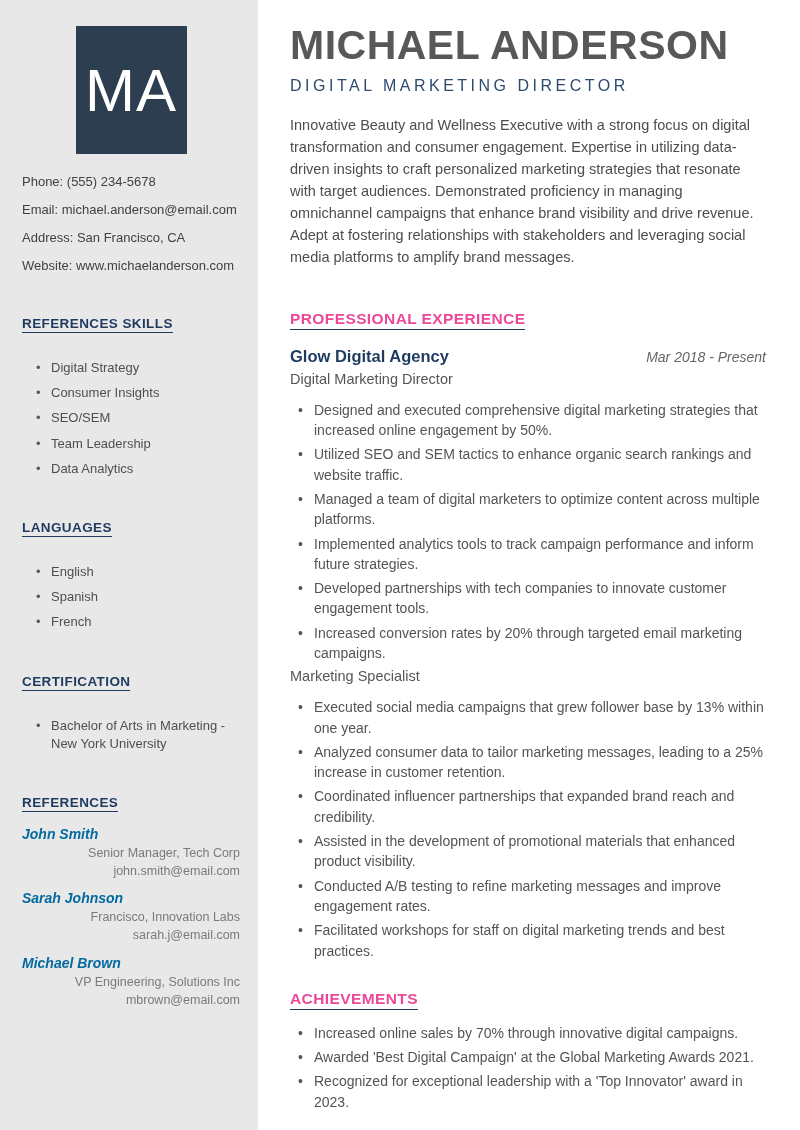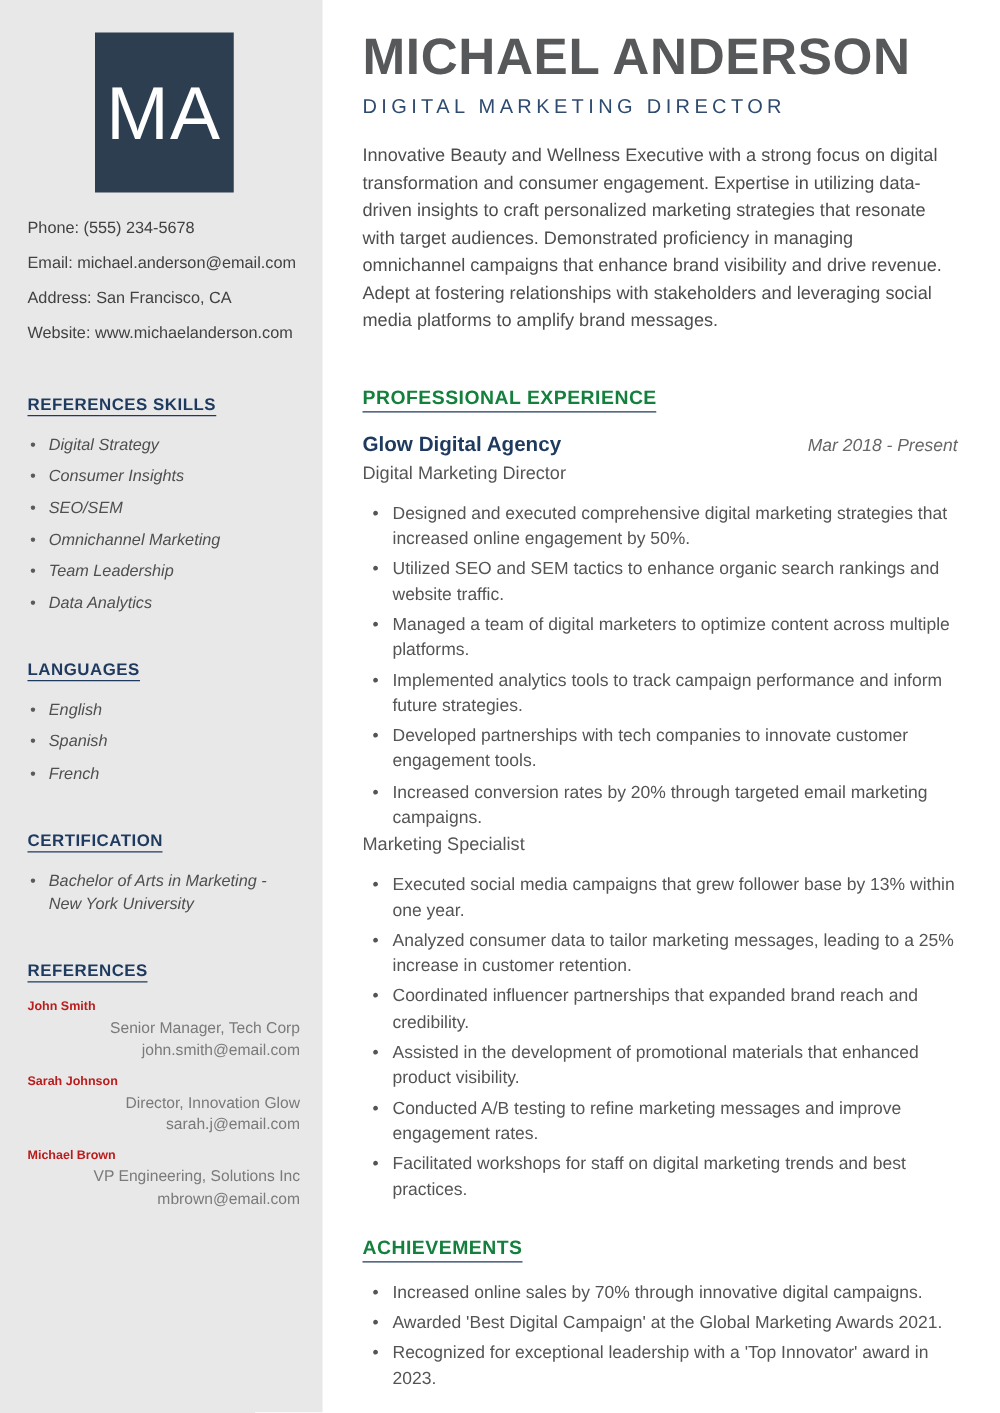--- a/index.html
+++ b/index.html
@@ -31,31 +31,31 @@
   .contact div { font-size: 13px; color: #414141; margin-bottom: 13px; }
 
   .side-heading {
     display: inline-block;
     font-size: 13.5px; font-weight: bold;
     color: #1e3a5f; letter-spacing: 0.4px;
     border-bottom: 1.5px solid #1e3a5f;
     padding-bottom: 1px;
     margin: 30px 0 14px;
   }
-  ul.side-list { list-style: none; margin: 0; padding: 0; font-style: italic; }
+  ul.side-list { list-style: none; margin: 12px; padding: 0; }
   ul.side-list li {
     position: relative;
     font-size: 13px; color: #4f4f4f; line-height: 1.4;
     padding-left: 17px; margin-bottom: 7px;
   }
   ul.side-list li::before {
     content: "\2022"; position: absolute; left: 2px; top: 0; color: #5a5a5a;
   }
   .ref-entry { margin-bottom: 10px; }
-  .ref-name { font-size: 10px; font-weight: bold; color: #b91c1c; margin: 0 0 3px; }
+  .ref-name { font-size: 14px; font-weight: bold; color: #0369a1; margin: 0 0 3px; font-style: italic; }
   .ref-line { font-size: 12.5px; color: #7a7a7a; line-height: 1.42; text-align: right; }
 
   
   .main {
     position: absolute; left: 258px; top: 0;
     width: 542px; height: 952px;
     padding: 25px 34px 0 32px;
   }
   h1.name {
     margin: 0; font-size: 41px; font-weight: bold;
@@ -65,21 +65,21 @@
     margin-top: 11px;
     font-size: 16px; color: #2e4a6e; letter-spacing: 3.5px; font-weight: 400;
   }
   .summary {
     margin-top: 19px;
     font-size: 14.5px; color: #4d4d4d; line-height: 1.52;
   }
   .main-heading {
     display: inline-block;
     font-size: 15.5px; font-weight: bold;
-    color: #15803d; letter-spacing: 0.4px;
+    color: #ec4899; letter-spacing: 0.4px;
     border-bottom: 1.5px solid #1e3a5f;
     padding-bottom: 1px;
     margin: 27px 0 0;
   }
   .job-header {
     display: flex; justify-content: space-between; align-items: baseline;
     margin-top: 17px;
   }
   .company { font-size: 16.5px; font-weight: bold; color: #1e3a5f; }
   .dates { font-size: 14px; font-style: italic; color: #666666; }
@@ -112,21 +112,20 @@
       <div>Address: San Francisco, CA</div>
       <div>Website: www.michaelanderson.com</div>
     </div>
 
     <div>
       <span class="side-heading">REFERENCES SKILLS</span>
       <ul class="side-list">
         <li>Digital Strategy</li>
         <li>Consumer Insights</li>
         <li>SEO/SEM</li>
-        <li>Omnichannel Marketing</li>
         <li>Team Leadership</li>
         <li>Data Analytics</li>
       </ul>
     </div>
 
     <div>
       <span class="side-heading">LANGUAGES</span>
       <ul class="side-list">
         <li>English</li>
         <li>Spanish</li>
@@ -144,21 +143,21 @@
     <div>
       <span class="side-heading">REFERENCES</span>
 
       <div class="ref-entry">
         <div class="ref-name">John Smith</div>
         <div class="ref-line">Senior Manager, Tech Corp</div>
         <div class="ref-line">john.smith@email.com</div>
       </div>
       <div class="ref-entry">
         <div class="ref-name">Sarah Johnson</div>
-        <div class="ref-line">Director, Innovation Glow</div>
+        <div class="ref-line">Francisco, Innovation Labs</div>
         <div class="ref-line">sarah.j@email.com</div>
       </div>
       <div class="ref-entry">
         <div class="ref-name">Michael Brown</div>
         <div class="ref-line">VP Engineering, Solutions Inc</div>
         <div class="ref-line">mbrown@email.com</div>
       </div>
     </div>
 
   </aside>

